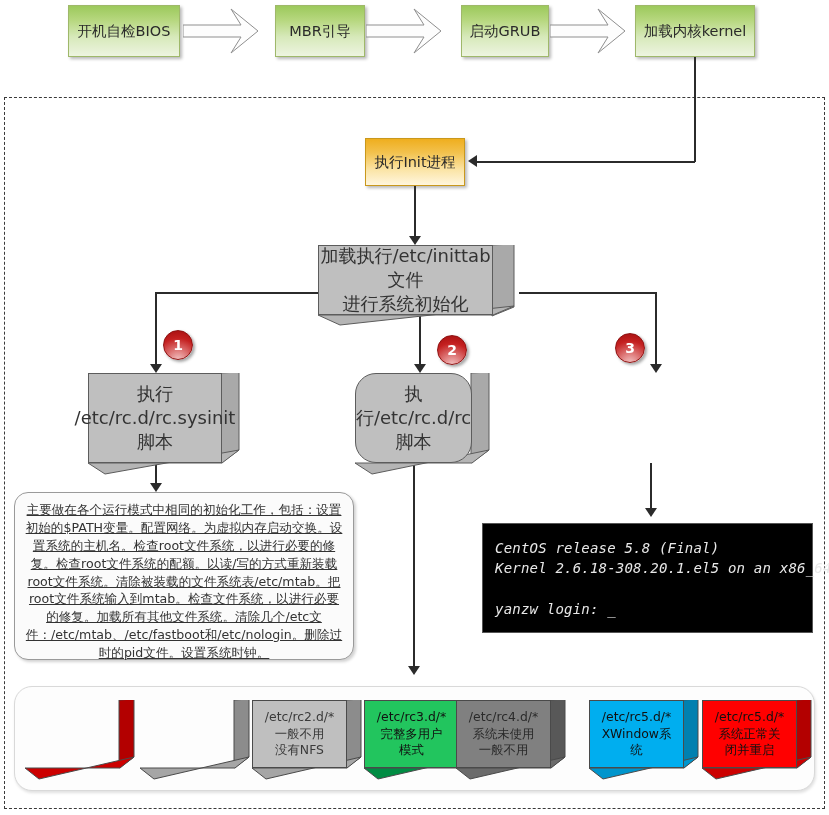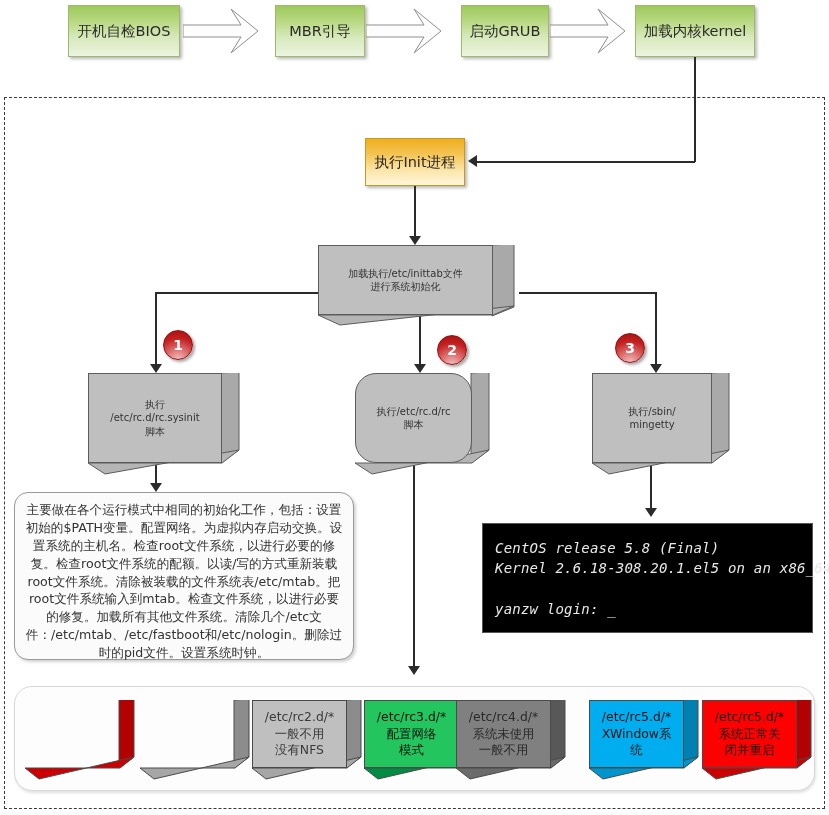--- a/index.html
+++ b/index.html
@@ -59,21 +59,21 @@
     position: absolute;
     left: 0; top: 0;
     box-sizing: border-box;
     background: #BFBFBF;
     border: 1px solid #5c5c5c;
     display: flex;
     align-items: center;
     justify-content: center;
     text-align: center;
     color: #333;
-    font-size: 10px;
+    font-size: 18px;
     line-height: 1.32;
     z-index: 2;
   }
   .cube .side, .cube .bottom {
     position: absolute;
     z-index: 1;
   }
 
   
   .badge {
@@ -283,21 +283,21 @@
     <div class="bottom" style="left:0; top:0; width:152px; height:112px;">
       <svg width="152" height="112" viewBox="0 0 152 112">
         <path d="M0,90 L134,90 L151,77 L17,101 Z" fill="#B5B5B5" stroke="#5c5c5c" stroke-width="1"></path>
       </svg>
     </div>
   </div>
 
   <div class="ln lnv" style="left:155px; top:463px; height:25px;"></div>
   <div class="arrowdown" style="left:150px; top:483px;"></div>
 
-  <div class="note" style="left:14px; top:492px; width:340px; height:168px;">
+  <div class="note" style="left:14px; top:492px; width:340px; height:168px;text-decoration:underline;">
     <span>主要做在各个运行模式中相同的初始化工作，包括：设置初始的$PATH变量。配置网络。为虚拟内存启动交换。设置系统的主机名。检查root文件系统，以进行必要的修复。检查root文件系统的配额。以读/写的方式重新装载root文件系统。清除被装载的文件系统表/etc/mtab。把root文件系统输入到mtab。检查文件系统，以进行必要的修复。加载所有其他文件系统。清除几个/etc文件：/etc/mtab、/etc/fastboot和/etc/nologin。删除过时的pid文件。设置系统时钟。</span>
   </div>
 
   <div class="cube" style="left:355px; top:373px; width:135px; height:100px;">
     <div class="side" style="left:0; top:0; width:135px; height:100px;">
       <svg width="135" height="100" viewBox="0 0 135 100">
         <path d="M116,0 L134,-1 L134,77 L116,90 Z" fill="#A9A9A9" stroke="#5c5c5c" stroke-width="1"></path>
       </svg>
     </div>
     <div class="face" style="width:117px; height:90px; flex-direction:column;border-radius:21px;">
@@ -307,36 +307,20 @@
     <div class="bottom" style="left:0; top:0; width:135px; height:112px;">
       <svg width="135" height="112" viewBox="0 0 135 112">
         <path d="M0,90 L117,90 L134,77 L17,101 Z" fill="#B5B5B5" stroke="#5c5c5c" stroke-width="1"></path>
       </svg>
     </div>
   </div>
 
   <div class="ln lnv" style="left:413px; top:463px; height:208px;"></div>
   <div class="arrowdown" style="left:408px; top:666px;"></div>
 
-  <div class="cube" style="left:592px; top:373px; width:138px; height:100px;">
-    <div class="side" style="left:0; top:0; width:138px; height:100px;">
-      <svg width="138" height="100" viewBox="0 0 138 100">
-        <path d="M119,0 L137,-1 L137,77 L119,90 Z" fill="#A9A9A9" stroke="#5c5c5c" stroke-width="1"></path>
-      </svg>
-    </div>
-    <div class="face" style="width:120px; height:90px; flex-direction:column;">
-      <span>执行/sbin/</span>
-      <span>mingetty</span>
-    </div>
-    <div class="bottom" style="left:0; top:0; width:138px; height:112px;">
-      <svg width="138" height="112" viewBox="0 0 138 112">
-        <path d="M0,90 L120,90 L137,77 L17,101 Z" fill="#B5B5B5" stroke="#5c5c5c" stroke-width="1"></path>
-      </svg>
-    </div>
-  </div>
 
   <div class="ln lnv" style="left:650px; top:463px; height:48px;"></div>
   <div class="arrowdown" style="left:645px; top:508px;"></div>
 
   <div class="terminal" style="left:482px; top:523px; width:331px; height:110px;font-style:italic;"><span>CentOS release 5.8 (Final)</span>
 <span>Kernel 2.6.18-308.20.1.el5 on an x86_64</span>
 
 <span>yanzw login: _</span></div>
 
   <div class="runlevel-wrap" style="left:14px; top:686px; width:801px; height:105px;"></div>
@@ -386,21 +370,21 @@
   </div>
 
   <div class="rl" style="left:364px; top:700px; width:110px; height:78px;">
     <div class="rside" style="left:0; top:0; width:110px; height:78px;">
       <svg width="110" height="78" viewBox="0 0 110 78">
           <path d="M94,0 L109,-1 L109,57 L94,68 Z" fill="#007537" stroke="#4a4a4a" stroke-width="1"></path>
         </svg>
     </div>
     <div class="rface" style="width:95px; height:68px; background:#22c55e; color:#111111;">
       <span>/etc/rc3.d/*</span>
-      <span>配置网络</span>
+      <span>完整多用户</span>
       <span>模式</span>
     </div>
     <div class="rbot" style="left:0; top:0; width:110px; height:90px;">
       <svg width="110" height="90" viewBox="0 0 110 90">
           <path d="M0,68 L95,68 L109,57 L14,79 Z" fill="#008C43" stroke="#4a4a4a" stroke-width="1"></path>
         </svg>
     </div>
   </div>
 
   <div class="rl" style="left:456px; top:700px; width:110px; height:78px;">

